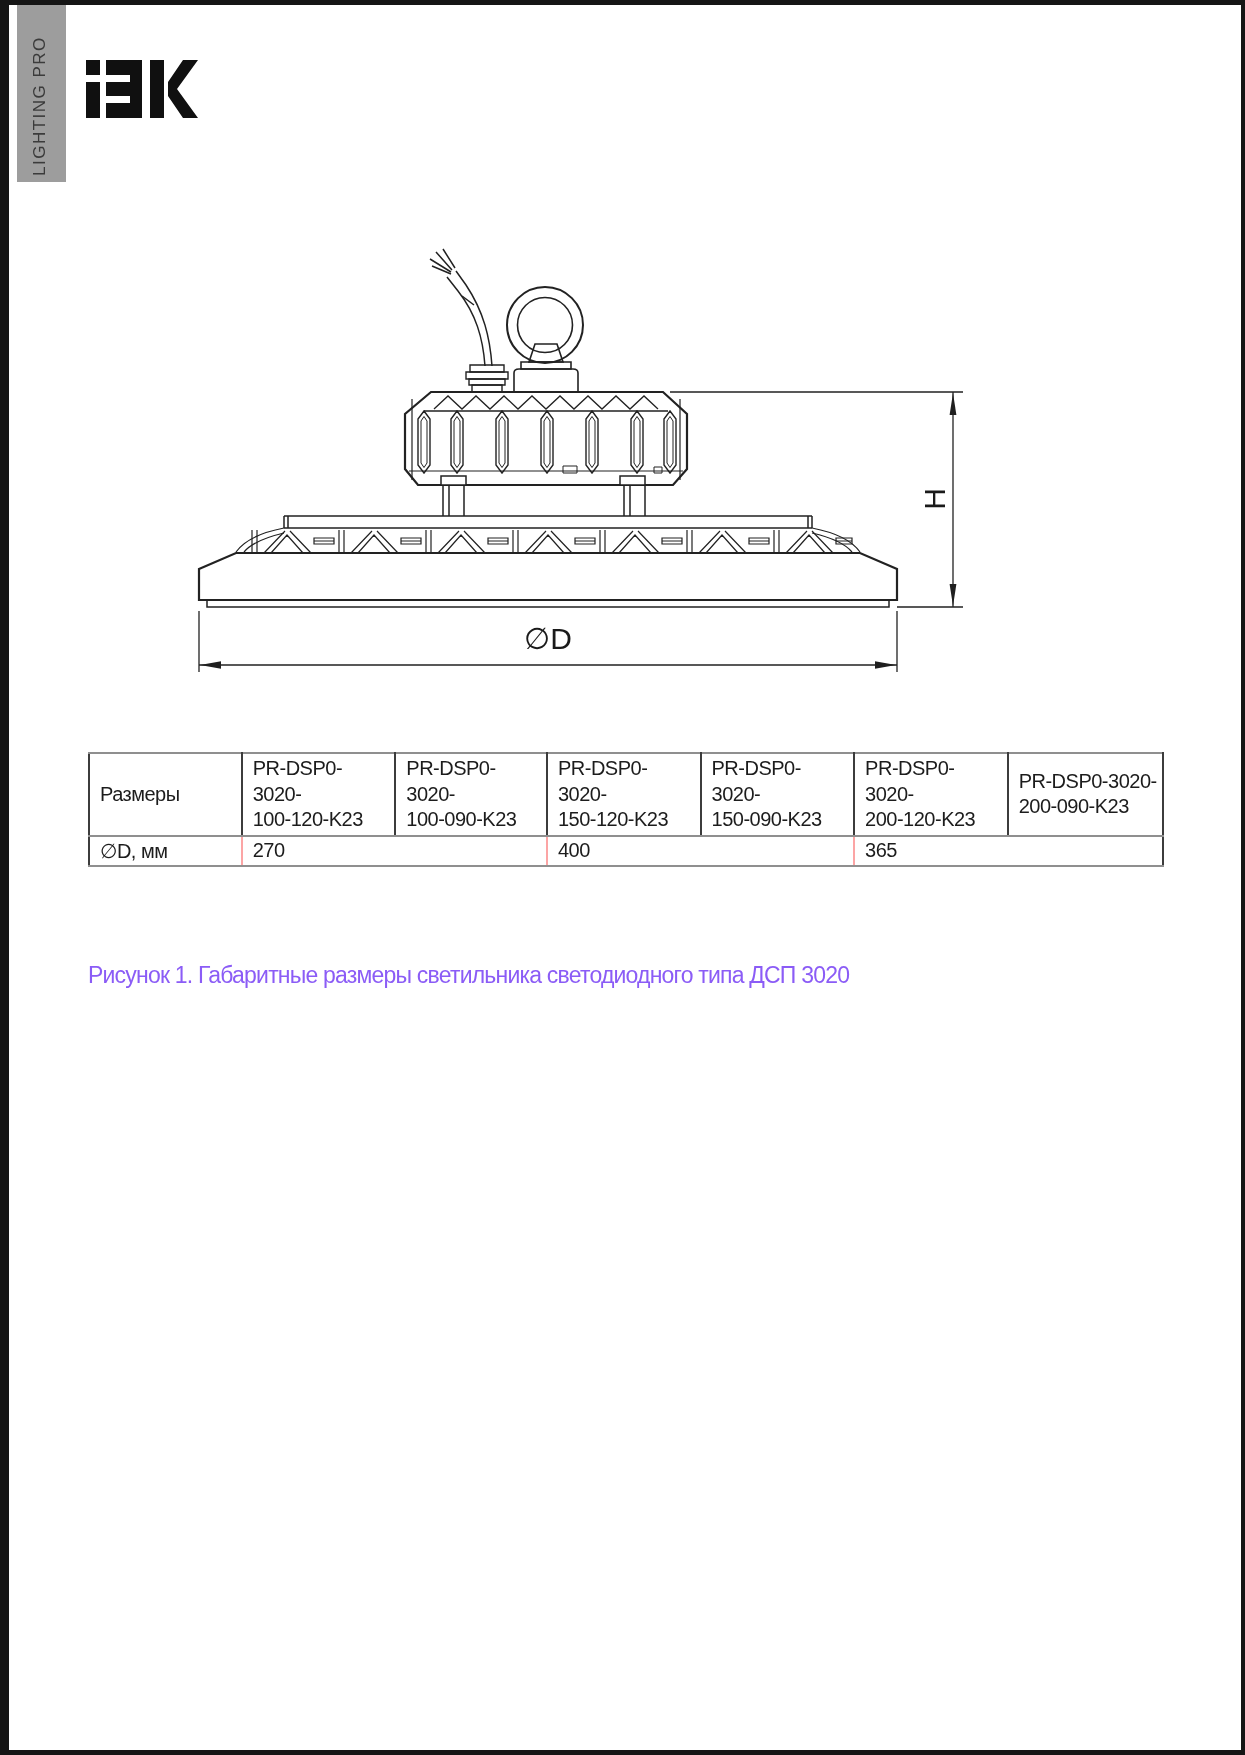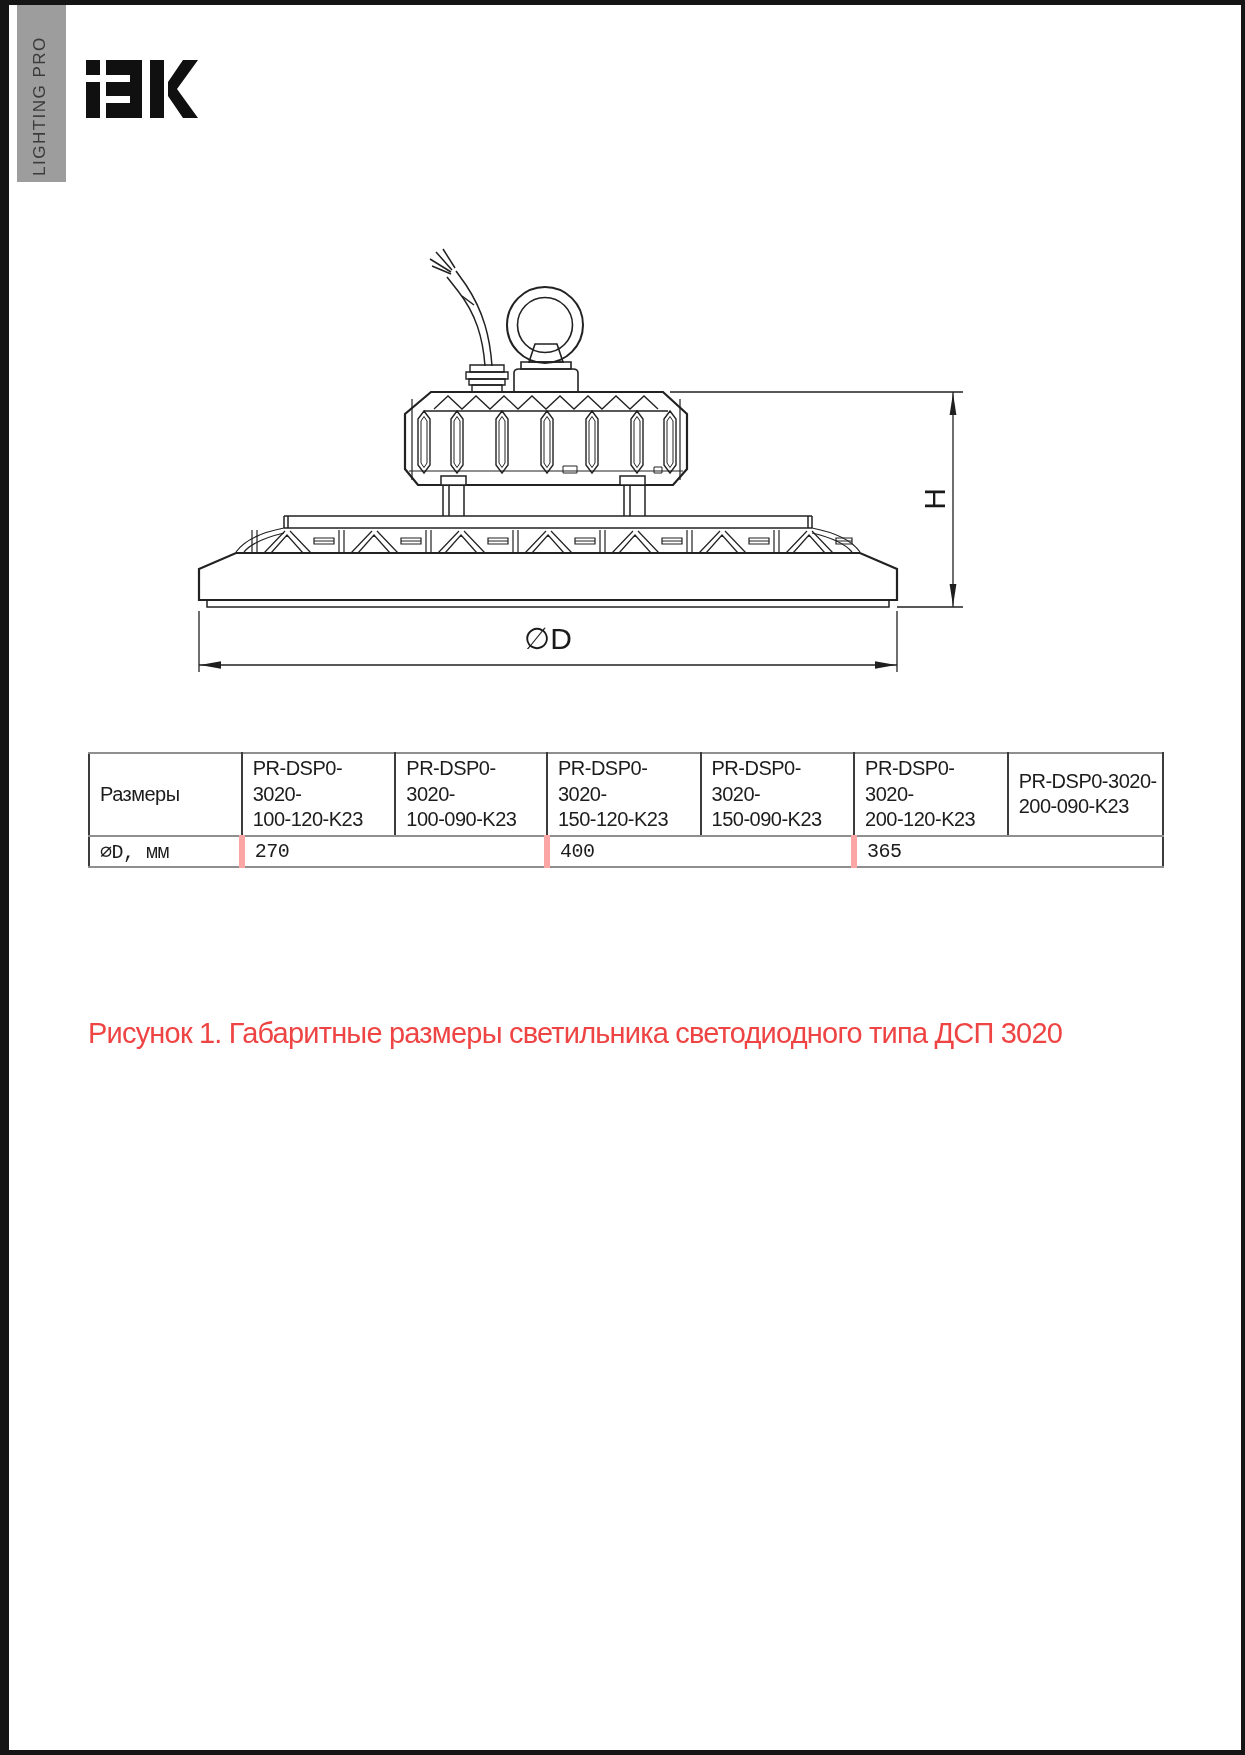--- a/index.html
+++ b/index.html
@@ -26,25 +26,25 @@
     width:100%;border-collapse:collapse;table-layout:fixed;
     border-top:2px solid #8f8f8f;border-bottom:2px solid #8f8f8f;
     border-left:2px solid #3c3c3c;border-right:2px solid #3c3c3c;
   }
   table.dim-table th,table.dim-table td{
     font-weight:400;text-align:left;font-size:20px;letter-spacing:-0.5px;
     padding:2px 4px 2px 10px;vertical-align:middle;color:#1c1c1c;
   }
   thead th{height:62px;line-height:1.28;white-space:pre-line;border-bottom:2px solid #8f8f8f;}
   thead th + th{border-left:2px solid #3c3c3c;}
-  tbody tr{height:26px;font-family:Liberation Mono, monospace;}
+  tbody tr{height:26px;}
   tbody tr:first-child th,tbody tr:first-child td{border-bottom:2px solid #8f8f8f;}
-  td.value-cell{border-left:6px solid #fca5a5;padding-left:12px;}
+  td.value-cell{border-left:2px solid #fca5a5;padding-left:12px;}
   .figure-caption{
-    position:absolute;left:88px;top:1017px;font-size:29px;letter-spacing:-0.8px;color:#ef4444;
+    position:absolute;left:88px;top:962px;font-size:23px;letter-spacing:-0.8px;color:#8b5cf6;
     white-space:nowrap;
   }
   svg .ln{stroke:#222;fill:none;}
   svg text{font-family:"Liberation Sans","DejaVu Sans",sans-serif;fill:#1a1a1a;}
 </style>
 </head>
 <body>
 
 <div class="page-frame"></div>
 

